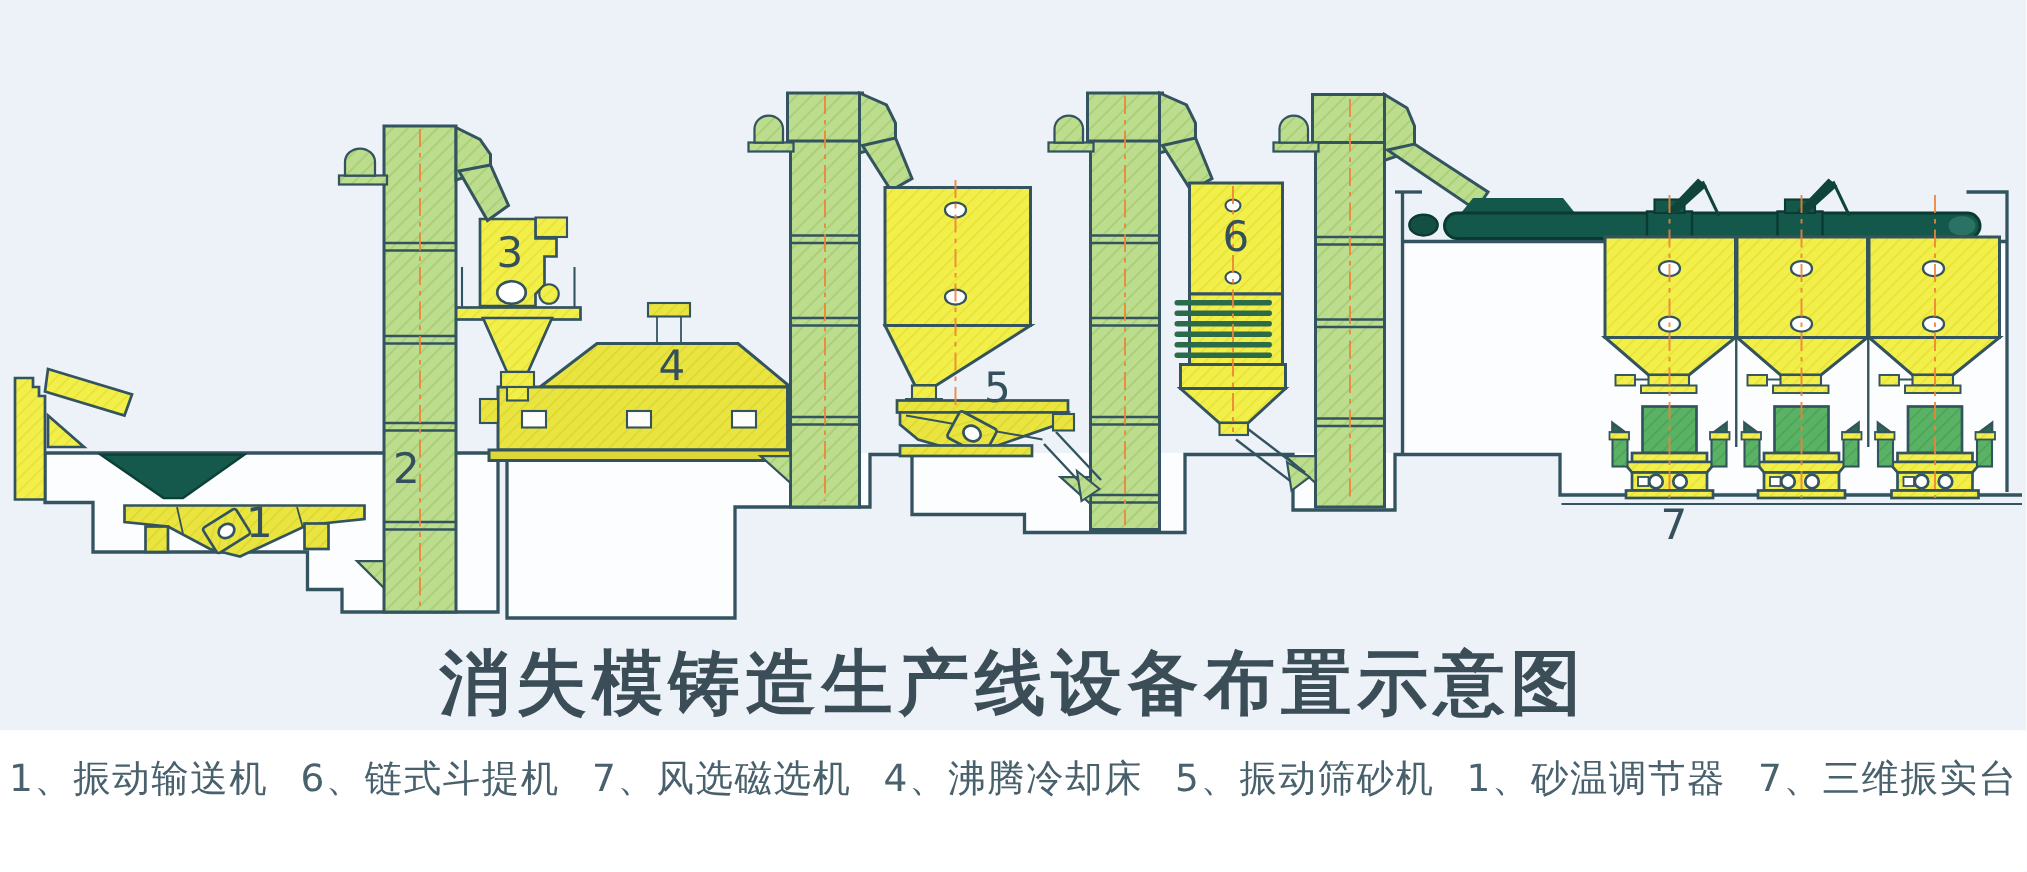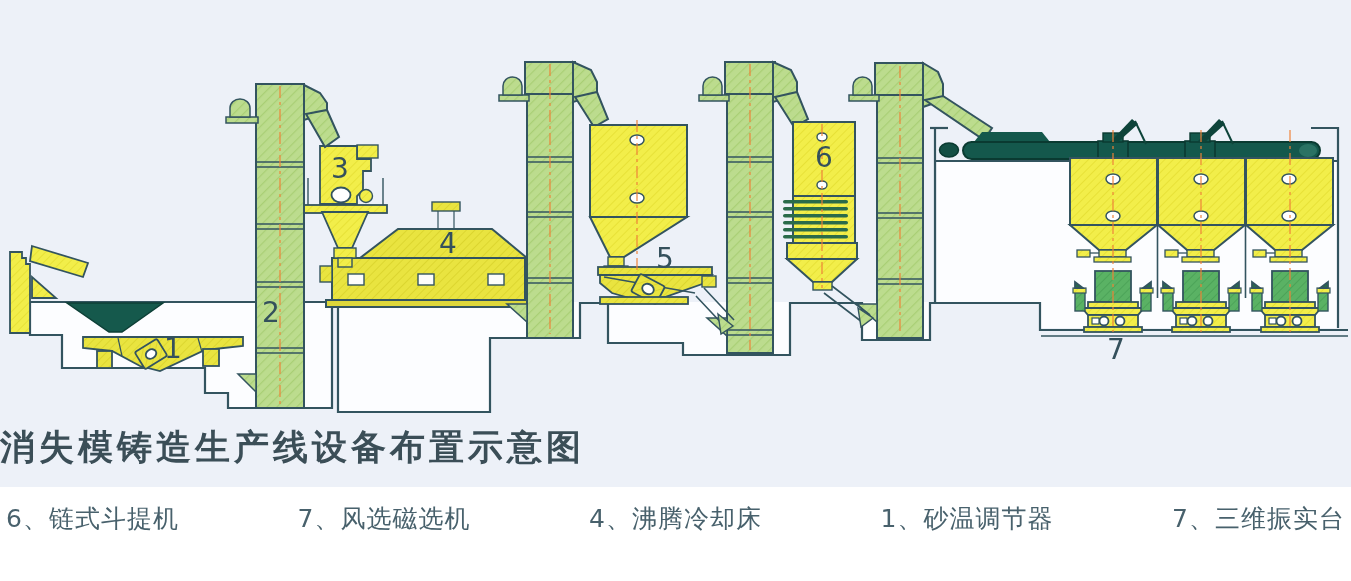--- a/index.html
+++ b/index.html
@@ -1,20 +1,20 @@
 <!DOCTYPE html>
 <html><head>
 <meta charset="utf-8">
 <style>
   html,body{margin:0;padding:0;background:#ffffff;}
   .canvas{position:relative;width:1351px;height:581px;overflow:hidden;
           font-family:"DejaVu Sans","Liberation Sans",sans-serif;background:#ffffff;}
   .canvas svg{position:absolute;left:0;top:0;}
-  .title{position:absolute;left:0;right:0;top:424px;text-align:left;
-         font-size:35px;font-weight:bold;color:#3b4e57;letter-spacing:4px;}
+  .title{position:absolute;left:0;right:0;top:424px;text-align:center;
+         font-size:47px;font-weight:bold;color:#3b4e57;letter-spacing:4px;}
   .caption{position:absolute;left:6px;right:6px;top:502px;display:flex;
            justify-content:space-between;align-items:baseline;
            font-size:25px;color:#48616c;font-weight:500;letter-spacing:1px;}
   .num{font-family:"DejaVu Sans","Liberation Sans",sans-serif;
        font-size:28px;fill:#34505c;}
 </style>
 </head>
 <body>
 
 <div class="canvas">
@@ -348,19 +348,21 @@
     <text class="num" x="448" y="253">4</text>
     <text class="num" x="665" y="268">5</text>
     <text class="num" x="824" y="167">6</text>
     <text class="num" x="1116" y="359">7</text>
   </g>
 </svg>
 
 <div class="title">消失模铸造生产线设备布置示意图</div>
 
 <div class="caption">
+  <span>1、振动输送机</span>
   <span>6、链式斗提机</span>
   <span>7、风选磁选机</span>
   <span>4、沸腾冷却床</span>
+  <span>5、振动筛砂机</span>
   <span>1、砂温调节器</span>
   <span>7、三维振实台</span>
 </div>
 </div>
 
 </body></html>

